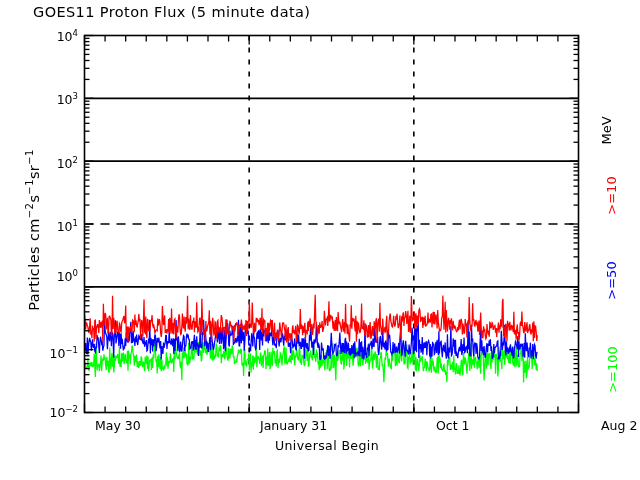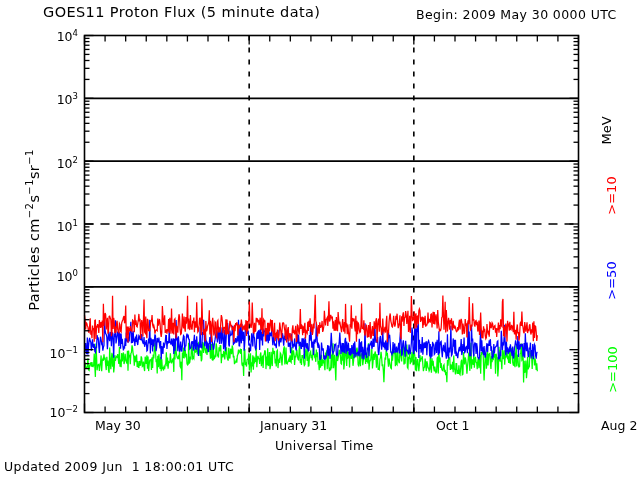--- a/index.html
+++ b/index.html
@@ -25,21 +25,20 @@
     position: absolute;
     white-space: pre;
     font-family: "DejaVu Sans", sans-serif;
     color: #000000;
     letter-spacing: 0.4px;
   }
   #chart-title {
     left: 33px;
     top: 4px;
     font-size: 14.5px;
-    margin-left: 10px;
   }
   #begin-label {
     left: 416px;
     top: 7px;
     font-size: 12.5px;
   }
   #y-axis-title {
     left: -76px;
     top: 222px;
     width: 220px;
@@ -98,27 +97,25 @@
     position: absolute;
     left: 0; top: 0;
   }
 </style>
 </head>
 <body>
 
 <div class="stage">
 
   <div class="txt" id="chart-title">GOES11 Proton Flux (5 minute data)</div>
-  <div class="txt" id="begin-label">Begin: 2009 May 30 0000 UTC</div>
 
   <div class="txt" id="y-axis-title">Particles cm<sup style="font-size:10px;vertical-align:super;line-height:0">−2</sup>s<sup style="font-size:10px;vertical-align:super;line-height:0">−1</sup>sr<sup style="font-size:10px;vertical-align:super;line-height:0">−1</sup></div>
 
-  <div class="txt" id="x-axis-title">Universal Time</div>
-
-  <div class="txt" id="updated-label">Updated 2009 Jun  1 18:00:01 UTC</div>
+  <div class="txt" id="x-axis-title">Universal Begin</div>
+
 
   <div class="ylab-wrap" style="top:29px">
       <span class="ylab">10<sup>4</sup></span>
     </div>
   <div class="ylab-wrap" style="top:92px">
       <span class="ylab">10<sup>3</sup></span>
     </div>
   <div class="ylab-wrap" style="top:156px">
       <span class="ylab">10<sup>2</sup></span>
     </div>

